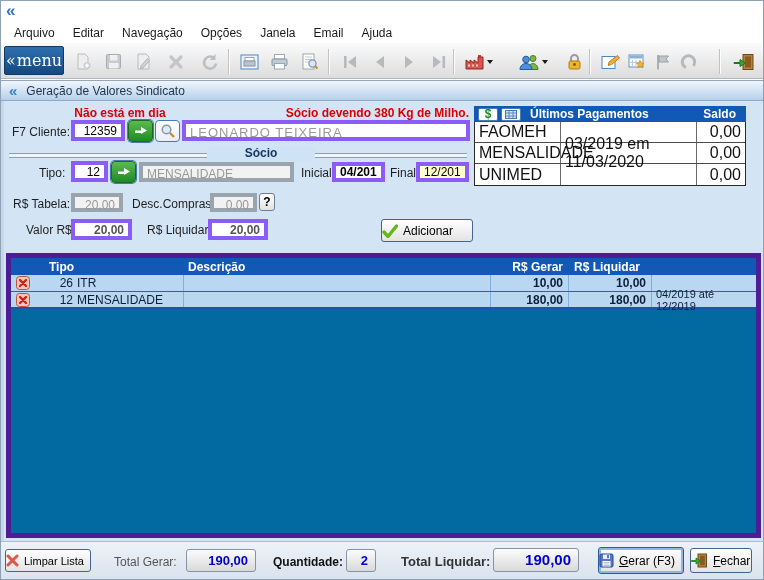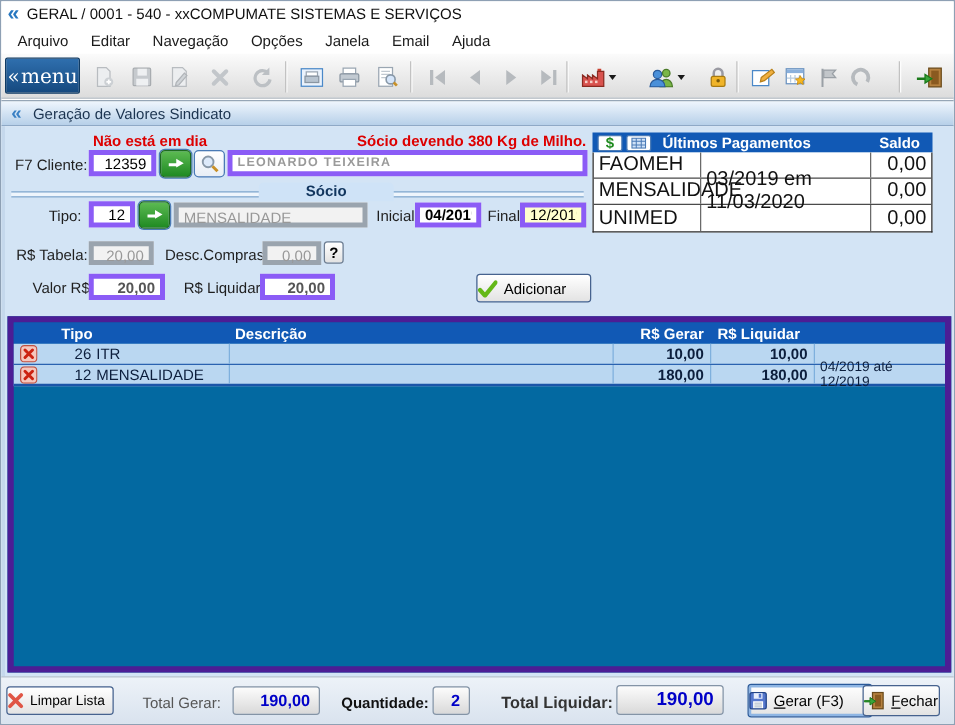--- a/index.html
+++ b/index.html
@@ -39,21 +39,21 @@
   .alert{position:absolute;top:5px;color:#dd0000;font-weight:bold}
   .fld{position:absolute;border:4px solid #8b5cf6;background:#fff;font:inherit;padding:1px 4px;height:21px}
   .num{text-align:right}
   .ctr{text-align:center}
   .dis{background:#f2f2f2;color:#989898;border-color:#9aa4ae}
   .b{font-weight:bold}
   .gbtn{position:absolute;width:25px;height:22px;background:linear-gradient(#5cba52,#1f8a22);border:1px solid #1d6a1f;
     border-radius:4px;box-shadow:0 0 0 1px #4a7ab5;display:flex;align-items:center;justify-content:center;cursor:pointer}
   .sqbtn{position:absolute;width:25px;height:22px;background:linear-gradient(#ffffff,#e8eef6);border:1px solid #4a7ab5;
     border-radius:4px;display:flex;align-items:center;justify-content:center;cursor:pointer}
-  .name-fld{color:#9a9a9a;font-weight:bold;font-size:10px;letter-spacing:1px}
+  .name-fld{color:#9a9a9a;font-weight:normal;font-size:13px;letter-spacing:1px}
 
   .socio-wrap{position:absolute;left:5px;top:44px;width:458px;height:16px}
   .dline{position:absolute;top:8px;left:0;right:0;height:5px;border-top:1px solid #7aa3cc;border-bottom:1px solid #7aa3cc;background:#eef5fc}
   .socio-tab{position:absolute;left:198px;top:1px;width:108px;height:15px;background:#cfe3f7;border-radius:4px 4px 0 0;
     text-align:center;font-weight:bold;color:#12365e;line-height:15px}
 
   .helpbtn{position:absolute;width:16px;height:18px;border:1px solid #6e7e92;border-radius:3px;background:linear-gradient(#fff,#e2e2e2);
     font-weight:bold;font-size:12px;display:flex;align-items:center;justify-content:center;cursor:pointer}
   .btn{display:flex;align-items:center;justify-content:flex-start;gap:5px;background:linear-gradient(#ffffff,#e3e3e3);
     border:1px solid #46628e;border-radius:3px;font:inherit;cursor:pointer}
@@ -91,21 +91,20 @@
   .flabel{position:absolute;white-space:nowrap}
   .u{text-decoration:underline}
 </style>
 </head>
 <body>
 
 <div class="screen">
 
   <div class="titlebar">
     <span class="app-logo">«</span>
-    <span class="title-text">GERAL / 0001 - 540 - xxCOMPUMATE SISTEMAS E SERVIÇOS</span>
   </div>
 
   <div class="menubar">
     <span class="menu-item">Arquivo</span>
     <span class="menu-item">Editar</span>
     <span class="menu-item">Navegação</span>
     <span class="menu-item">Opções</span>
     <span class="menu-item">Janela</span>
     <span class="menu-item">Email</span>
     <span class="menu-item">Ajuda</span>
@@ -412,21 +411,21 @@
           <path d="M2 2 L11 11 M11 2 L2 11" stroke="#e05545" stroke-width="3" stroke-linecap="round"></path>
         </svg>
       <span>Limpar Lista</span>
     </button>
     <span class="flabel" style="left:113px;top:13px;color:#555">Total Gerar:</span>
     <div class="tot" style="left:185px;top:7px;width:70px">190,00</div>
     <span class="flabel b" style="left:272px;top:13px">Quantidade:</span>
     <div class="tot" style="left:345px;top:7px;width:30px">2</div>
     <span class="flabel b" style="left:400px;top:12px;font-size:13px;color:#333">Total Liquidar:</span>
     <div class="tot" style="left:492px;top:6px;width:86px;font-size:15px;padding-top:2px">190,00</div>
-    <button class="btn b" style="position:absolute;left:597px;top:5px;width:100px;height:27px;box-shadow:0 0 0 2px #8fb6e4 inset;border-color:#2a5a9a">
+    <button class="btn b" style="position:absolute;left:597px;top:5px;width:86px;height:27px;box-shadow:0 0 0 2px #8fb6e4 inset;border-color:#2a5a9a">
       <svg width="15" height="15">
           <rect x="1" y="1" width="13" height="13" rx="1.5" fill="#5577cc" stroke="#224488"></rect>
           <rect x="4" y="1.5" width="7" height="4.5" fill="#e8eefc"></rect>
           <rect x="8" y="2" width="2" height="3.2" fill="#5577cc"></rect>
           <rect x="3.5" y="8" width="8" height="5.5" fill="#fff"></rect>
           <path d="M4.5 9.5 h6 M4.5 11 h6 M4.5 12.5 h6" stroke="#9ab" stroke-width=".7"></path>
         </svg>
       <span><span class="u">G</span><span>erar (F3)</span></span>
     </button>
     <button class="btn b" style="position:absolute;left:689px;top:6px;width:62px;height:25px">

